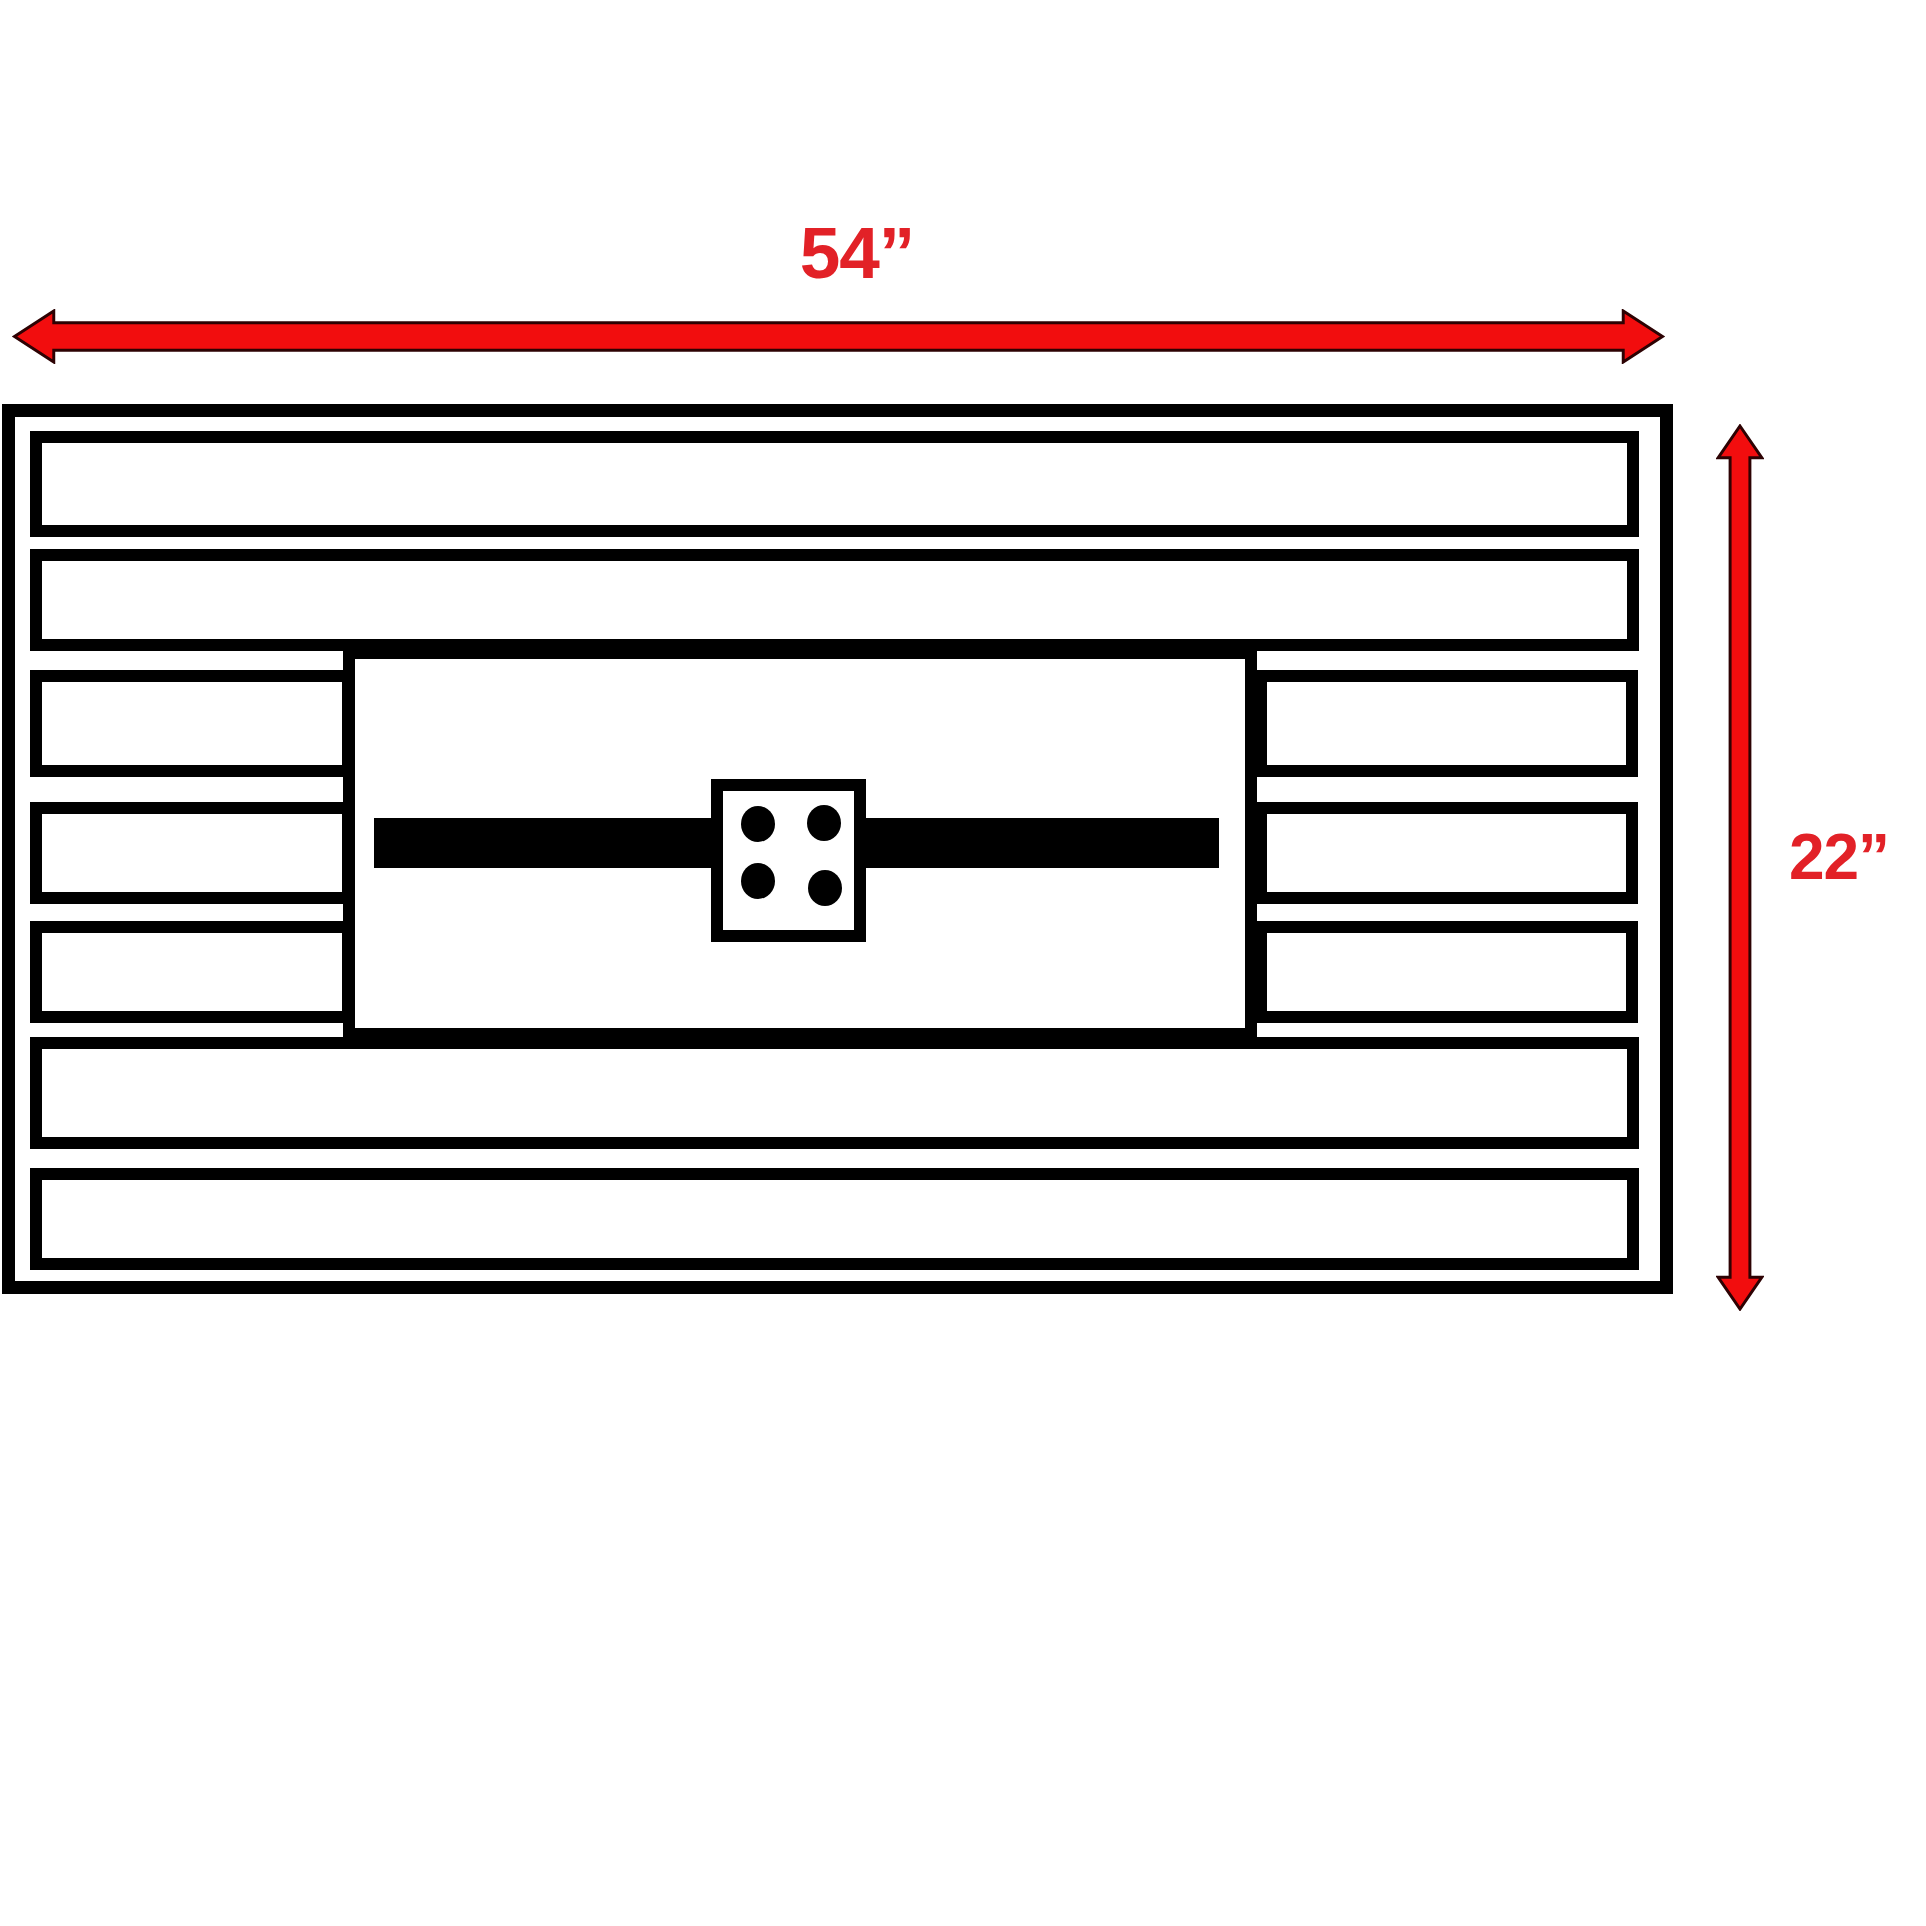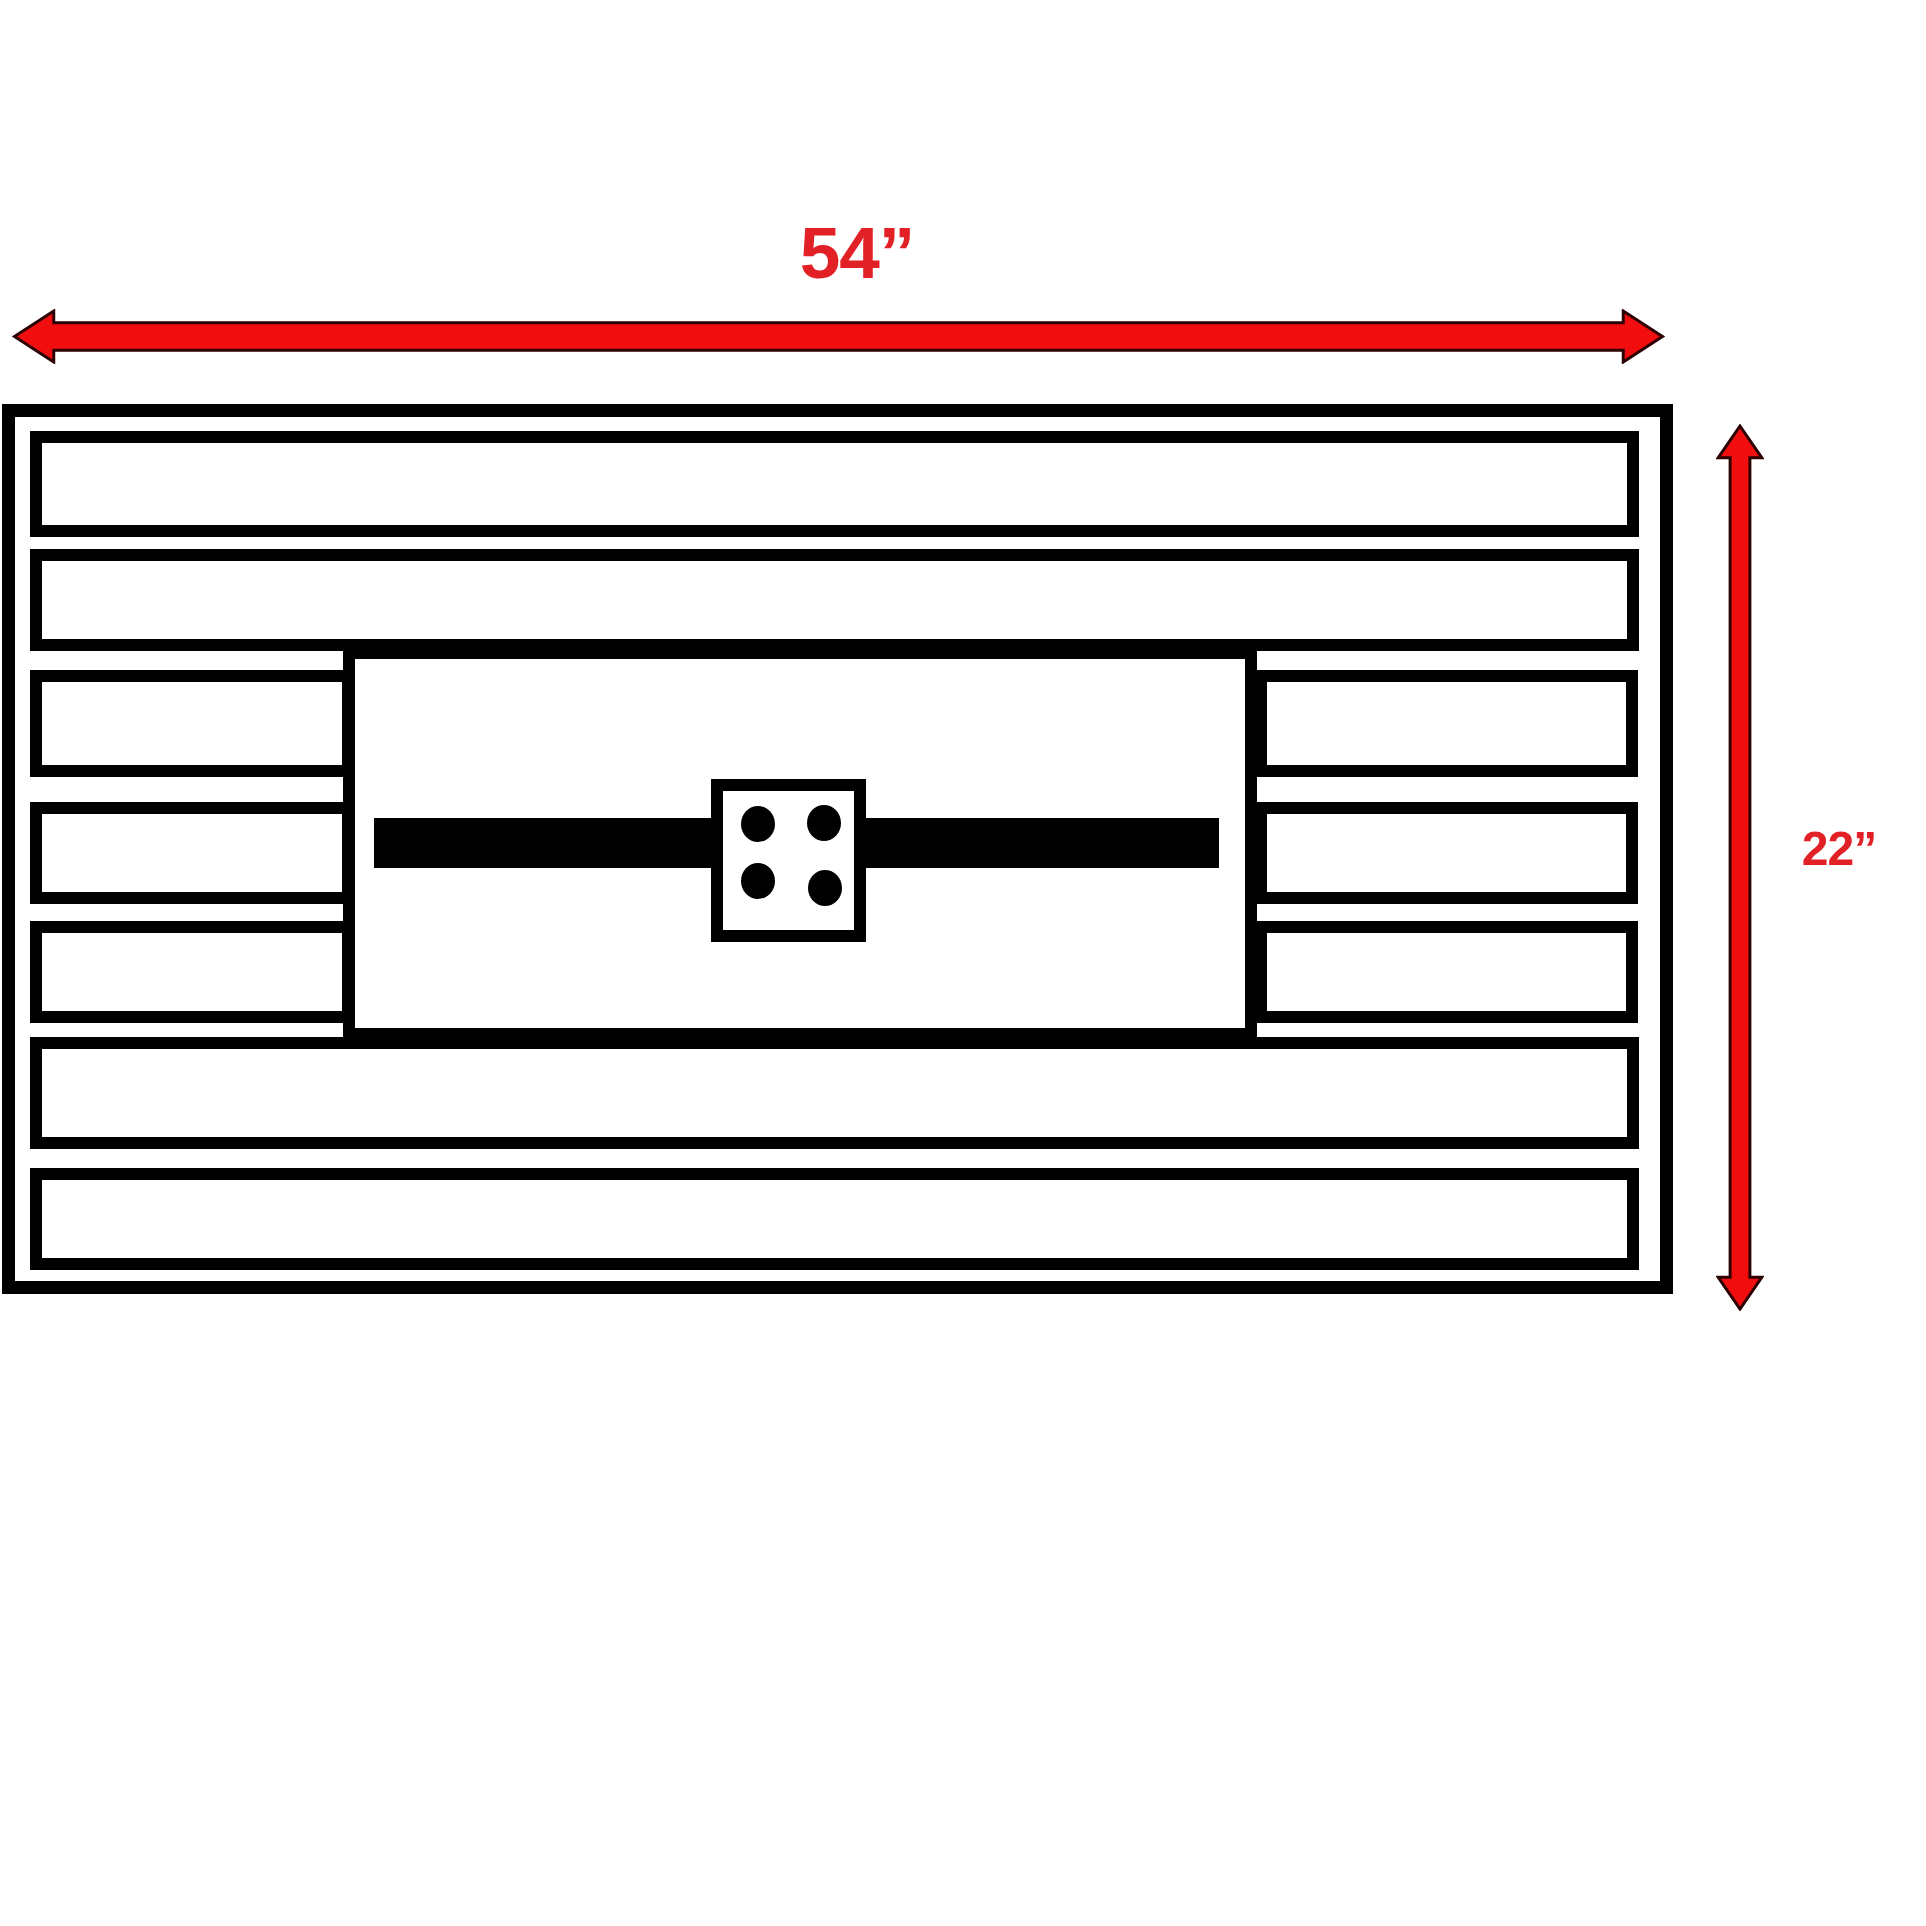--- a/index.html
+++ b/index.html
@@ -77,21 +77,21 @@
   
   .dim-label {
     color: #e22127;
     font-weight: 700;
     transform: translateX(-50%);
     white-space: nowrap;
     line-height: 1;
     letter-spacing: -1px;
   }
   .dim-label.width  { left: 857px;  top: 216px; font-size: 73px; }
-  .dim-label.height { left: 1839px; top: 825px; font-size: 48px; }
+  .dim-label.height { left: 1839px; top: 825px; font-size: 64px; }
 
   .arrow-svg { display: block; }
 </style>
 </head>
 <body>
 
 <div class="canvas">
 
   <div class="abs dim-label width">54”</div>
 

